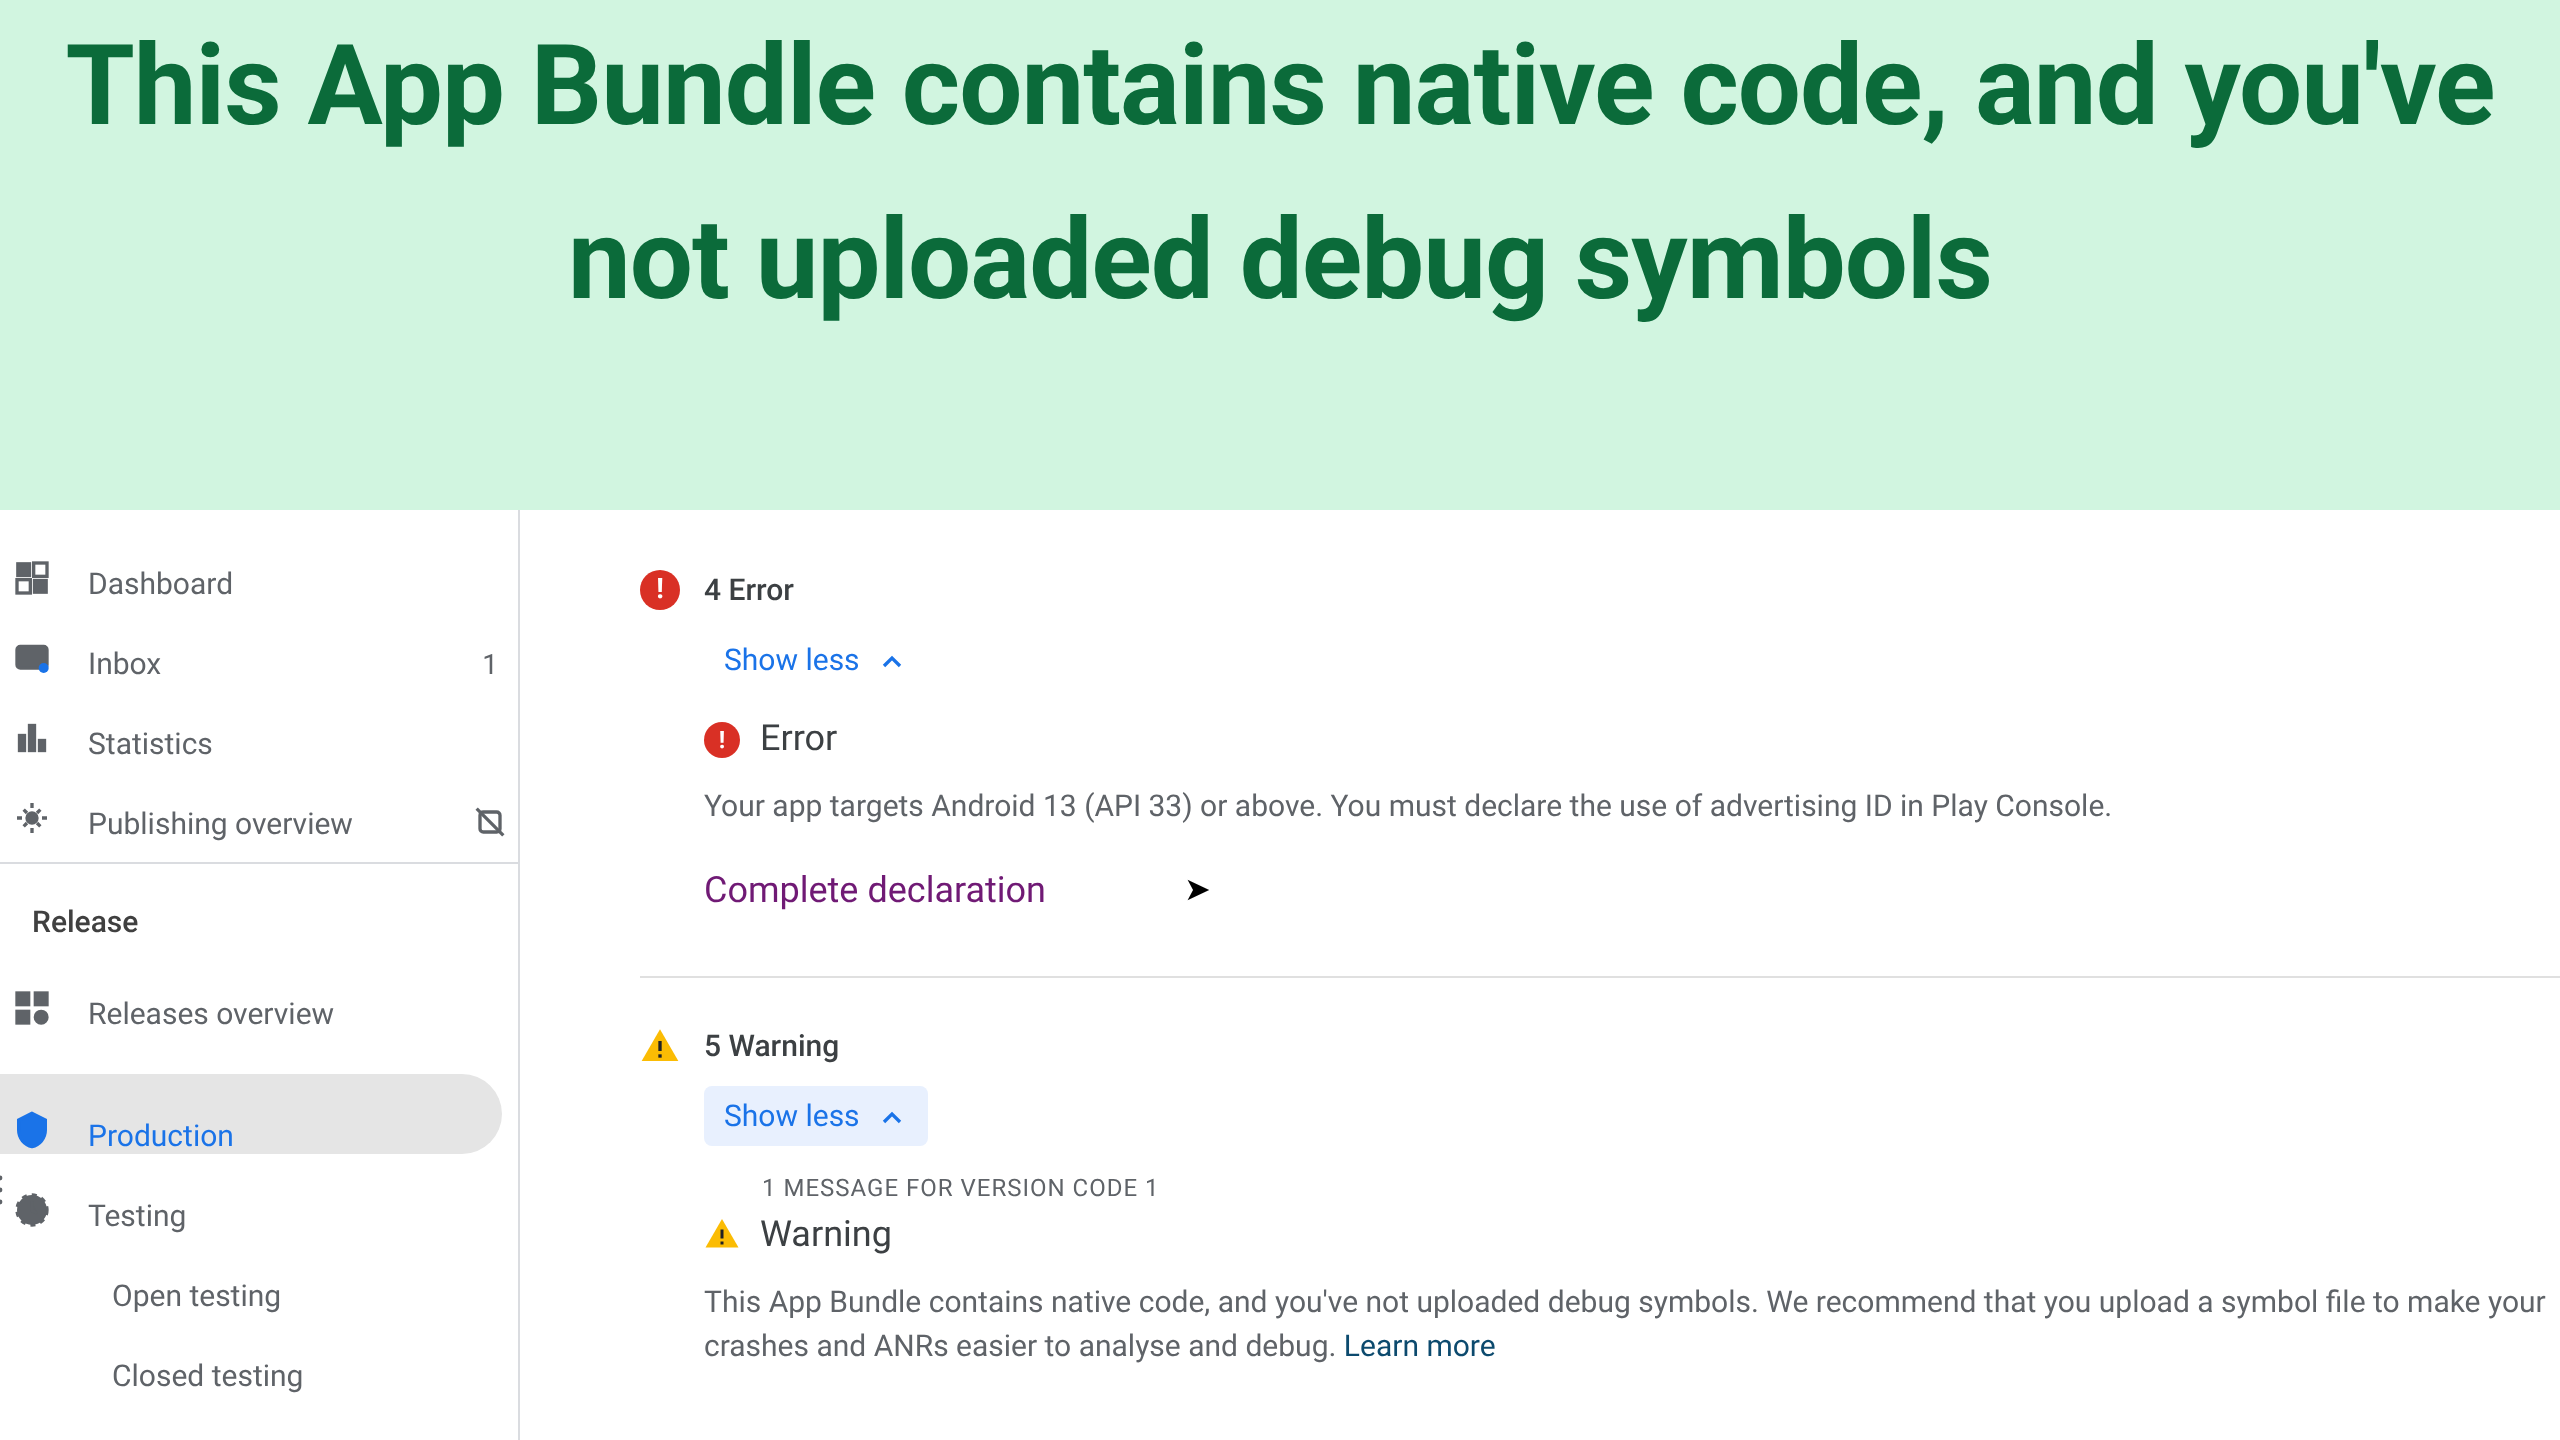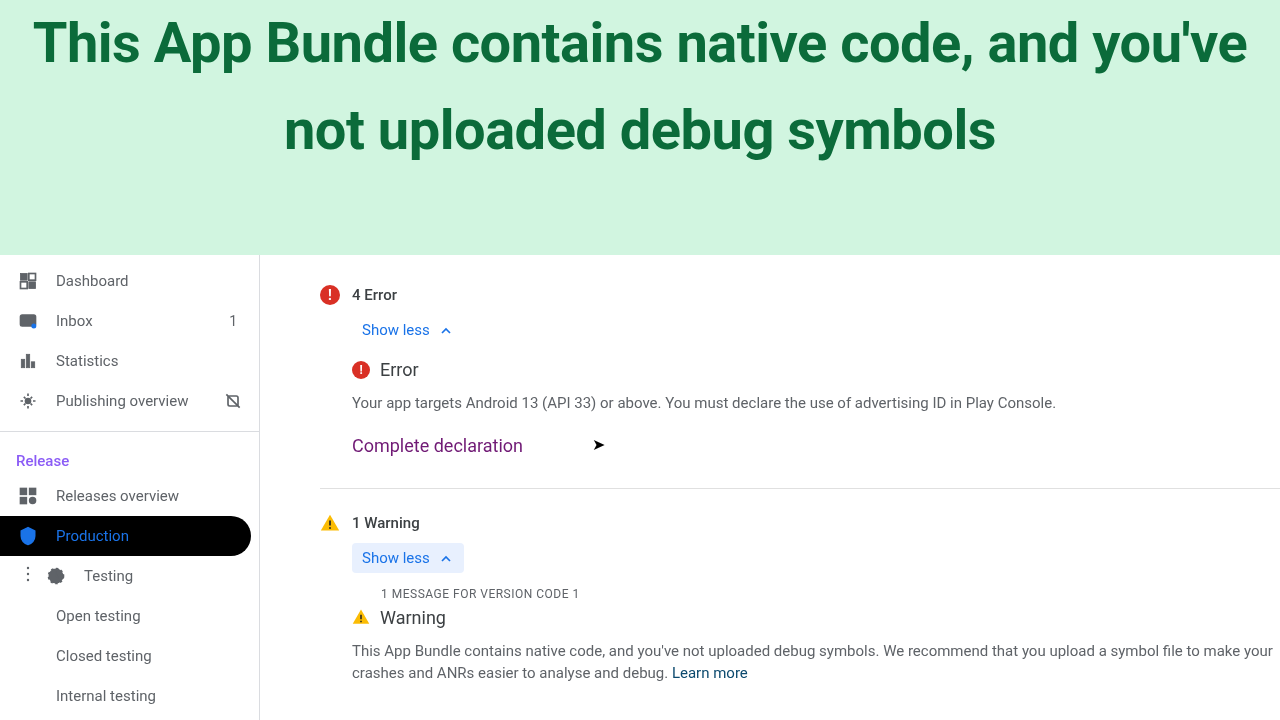--- a/index.html
+++ b/index.html
@@ -1,51 +1,51 @@
 <!DOCTYPE html>
 <html><head>
 <meta charset="utf-8">
 <style>
 * { box-sizing: border-box; margin: 0; padding: 0; }
 body { font-family: "Google Sans", Roboto, Arial, sans-serif; background: #fff; color: #202124; width: 1280px; height: 720px; overflow: hidden; }
 .banner { background: #d1f5e0; height: 255px; display: flex; align-items: flex-start; justify-content: center; padding-top: 0px; }
 .banner h1 { color: #0b6b3a; font-size: 56px; font-weight: 700; text-align: center; line-height: 1.55; letter-spacing: -0.5px; }
 .app { display: flex; height: calc(720px - 255px); }
 .sidebar { width: 260px; border-right: 1px solid #dadce0; padding-top: 6px; }
-.nav-item { display: flex; align-items: center; height: 40px; padding: 0 16px; cursor: pointer; color: #5f6368; font-size: 15px; position: relative; }
+.nav-item { display: flex; align-items: flex-end; height: 40px; padding: 0 4px; cursor: pointer; color: #5f6368; font-size: 15px; position: relative; }
 .nav-item .icon { width: 24px; height: 24px; margin-right: 16px; display: inline-flex; align-items: center; justify-content: center; flex-shrink: 0; }
 .nav-item .icon svg { fill: #5f6368; stroke: #5f6368; }
 .nav-item .label { flex: 1; }
 .nav-item .badge { font-size: 14px; color: #5f6368; margin-right: 6px; }
 .nav-item .trail-icon { width: 20px; height: 20px; }
-.nav-item.active { background: #000000; color: #1a73e8; border-top-right-radius: 20px; border-bottom-right-radius: 20px; margin-right: 8px; }
+.nav-item.active { background: #e5e5e5; color: #1a73e8; border-top-right-radius: 20px; border-bottom-right-radius: 20px; margin-right: 8px; margin-top: 21px; }
 .nav-item.active .icon svg { fill: #1a73e8; stroke: #1a73e8; }
 .nav-item.sub { padding-left: 56px; }
 .section-divider { height: 1px; background: #dadce0; margin: 10px 0 10px 0; }
-.section-title { font-size: 15px; font-weight: 500; color: #8b5cf6; padding: 10px 16px 6px; }
+.section-title { font-size: 15px; font-weight: 500; color: #404040; padding: 10px 16px 6px; }
 .main { flex: 1; padding: 30px 0 0 0; overflow: hidden; }
 .block { padding: 0 0 24px 60px; }
 .block-head { display: flex; align-items: center; gap: 12px; margin-bottom: 10px; }
 .err-circle { width: 20px; height: 20px; border-radius: 50%; background: #d93025; color: #fff; font-size: 14px; font-weight: 700; display: inline-flex; align-items: center; justify-content: center; }
 .err-circle.small { width: 18px; height: 18px; font-size: 12px; }
 .warn-tri { width: 20px; height: 20px; display: inline-flex; }
 .head-title { font-size: 15px; color: #3c4043; font-weight: 500; }
 .showless { display: inline-flex; align-items: flex-end; gap: 8px; margin-left: 32px; color: #1a73e8; font-size: 15px; cursor: pointer; padding: 6px 10px; border-radius: 4px; }
 .showless.boxed { background: #e8f0fe; }
 .chev-up { width: 16px; height: 16px; }
 .detail { margin-left: 32px; margin-top: 14px; }
 .detail-row { display: flex; align-items: center; gap: 10px; margin-bottom: 12px; }
 .detail-label { font-size: 18px; color: #3c4043; }
 .detail-text { font-size: 15px; color: #5f6368; line-height: 1.5; margin-bottom: 20px; }
 .link { color: #701a75; font-size: 18px; cursor: pointer; }
 .hr { height: 1px; background: #e0e0e0; margin: 8px 0 24px 60px; }
 .version-caption { font-size: 12px; letter-spacing: 0.5px; color: #5f6368; text-transform: uppercase; margin-bottom: 6px; margin-left: 29px; }
 .inline-link { color: #0c4a6e; cursor: pointer; }
 .cursor { position: absolute; font-size: 16px; color: #000; pointer-events: none; }
-.testing-item { position: relative; margin-left: 28px; }
+.testing-item { position: relative; }
 .testing-dots { position: absolute; left: -6px; top: 50%; transform: translateY(-50%); }
 </style>
 </head>
 <body>
 
 <div class="banner">
   <h1>This App Bundle contains native code, and you've not uploaded debug symbols</h1>
 </div>
 
 <div class="app">
@@ -174,21 +174,21 @@
 
     <div class="block">
       <div class="block-head">
         <span class="warn-tri">
           <svg width="20" height="20" viewBox="0 0 24 24">
               <path d="M12 2L1 21h22L12 2z" fill="#fbbc04"></path>
               <rect x="11" y="9" width="2" height="6" fill="#202124"></rect>
               <rect x="11" y="17" width="2" height="2" fill="#202124"></rect>
             </svg>
         </span>
-        <span class="head-title">1 Warning</span>
+        <span class="head-title">5 Warning</span>
       </div>
       <div class="showless boxed">
         <span>Show less</span>
         <span class="chev-up">
           <svg width="16" height="16" viewBox="0 0 24 24" fill="none" stroke="#1a73e8" stroke-width="2.5">
               <path d="M6 15l6-6 6 6"></path>
             </svg>
         </span>
       </div>
       <div class="detail">

